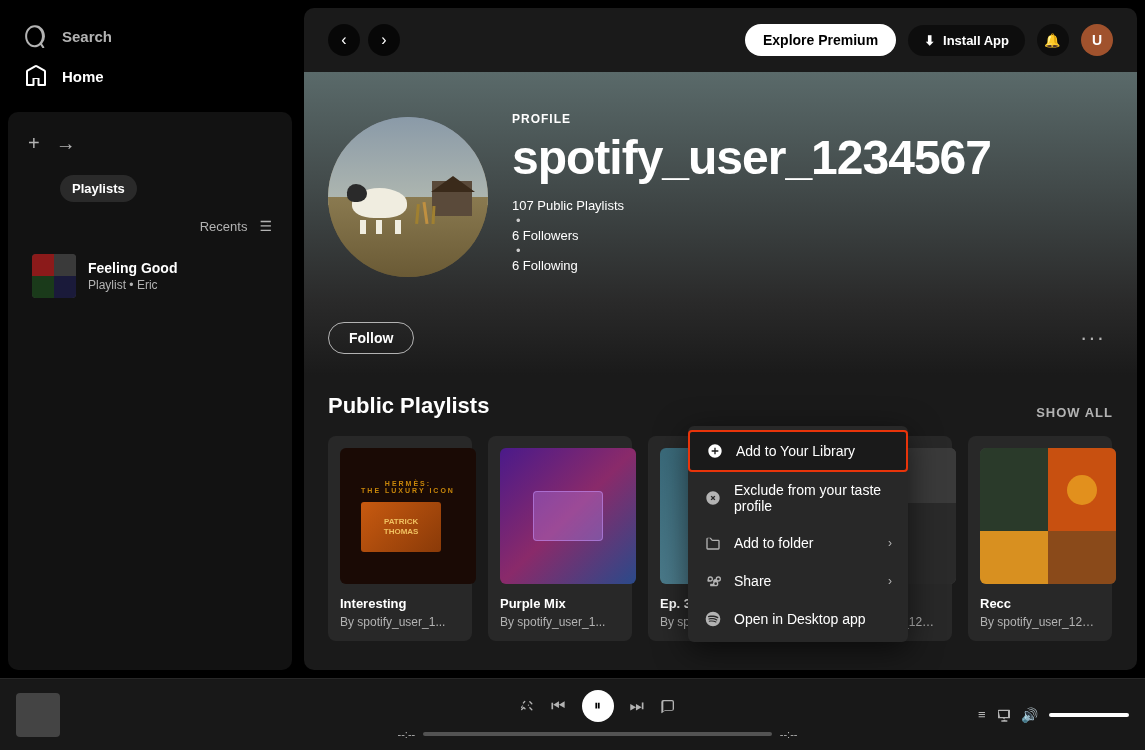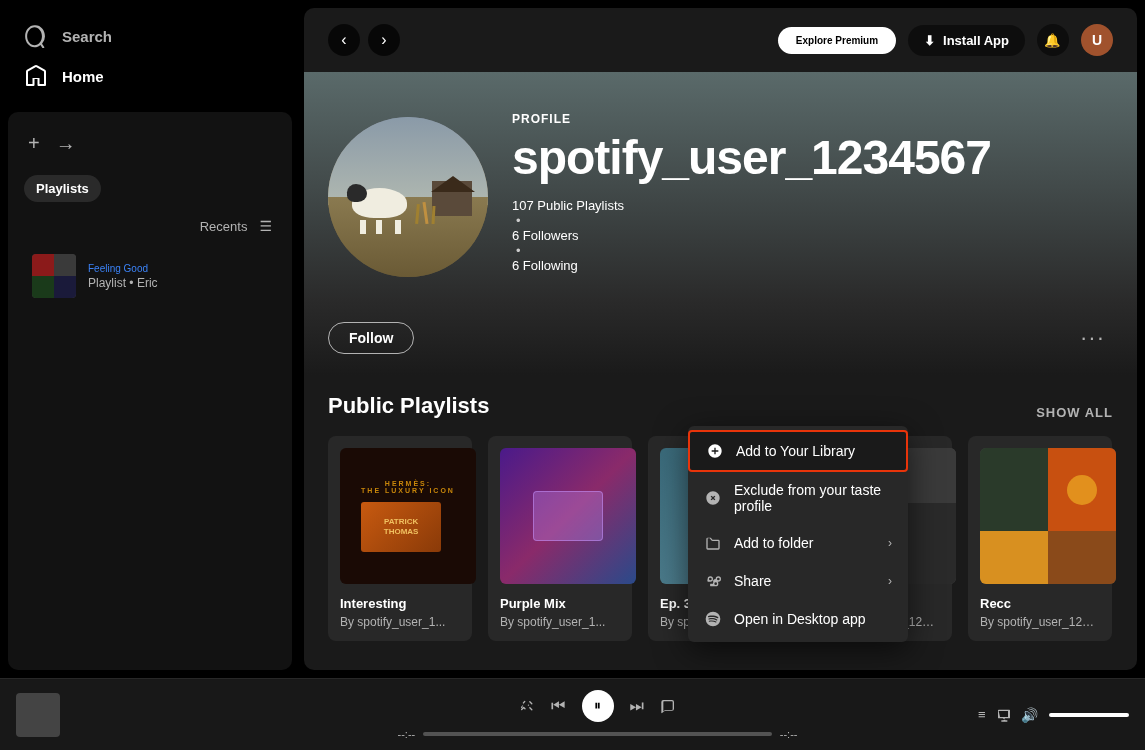--- a/index.html
+++ b/index.html
@@ -105,20 +105,21 @@
       align-items: center;
       justify-content: center;
       font-size: 20px;
     }
 
     .filter-row {
       padding: 8px 16px;
       display: flex;
       gap: 8px;
       align-items: center;
+      margin-left: 36px;
     }
 
     .filter-btn {
       background: #2a2a2a;
       border: none;
       border-radius: 20px;
       padding: 6px 12px;
       color: #fff;
       font-size: 13px;
       font-weight: 600;
@@ -168,23 +169,23 @@
       grid-template-rows: 1fr 1fr;
     }
 
     .thumb-cell-1 { background: #8b1a1a; }
     .thumb-cell-2 { background: #3a3a3a; }
     .thumb-cell-3 { background: #1a3a1a; }
     .thumb-cell-4 { background: #1a1a3a; }
 
     .playlist-info { flex: 1; overflow: hidden; }
     .playlist-name {
-      font-size: 10px;
-      font-weight: 400;
-      color: #3b82f6;
+      font-size: 14px;
+      font-weight: 700;
+      color: #ffffff;
       white-space: nowrap;
       overflow: hidden;
       text-overflow: ellipsis;
     }
     .playlist-meta {
       font-size: 12px;
       color: #b3b3b3;
       margin-top: 2px;
     }
 
@@ -238,21 +239,21 @@
       align-items: center;
       gap: 12px;
     }
 
     .explore-premium-btn {
       background: #fff;
       color: #000;
       border: none;
       border-radius: 20px;
       padding: 8px 18px;
-      font-size: 10px;
+      font-size: 14px;
       font-weight: 700;
       cursor: pointer;
     }
 
     .install-app-btn {
       background: rgba(0,0,0,0.5);
       color: #fff;
       border: none;
       border-radius: 20px;
       padding: 8px 16px;

